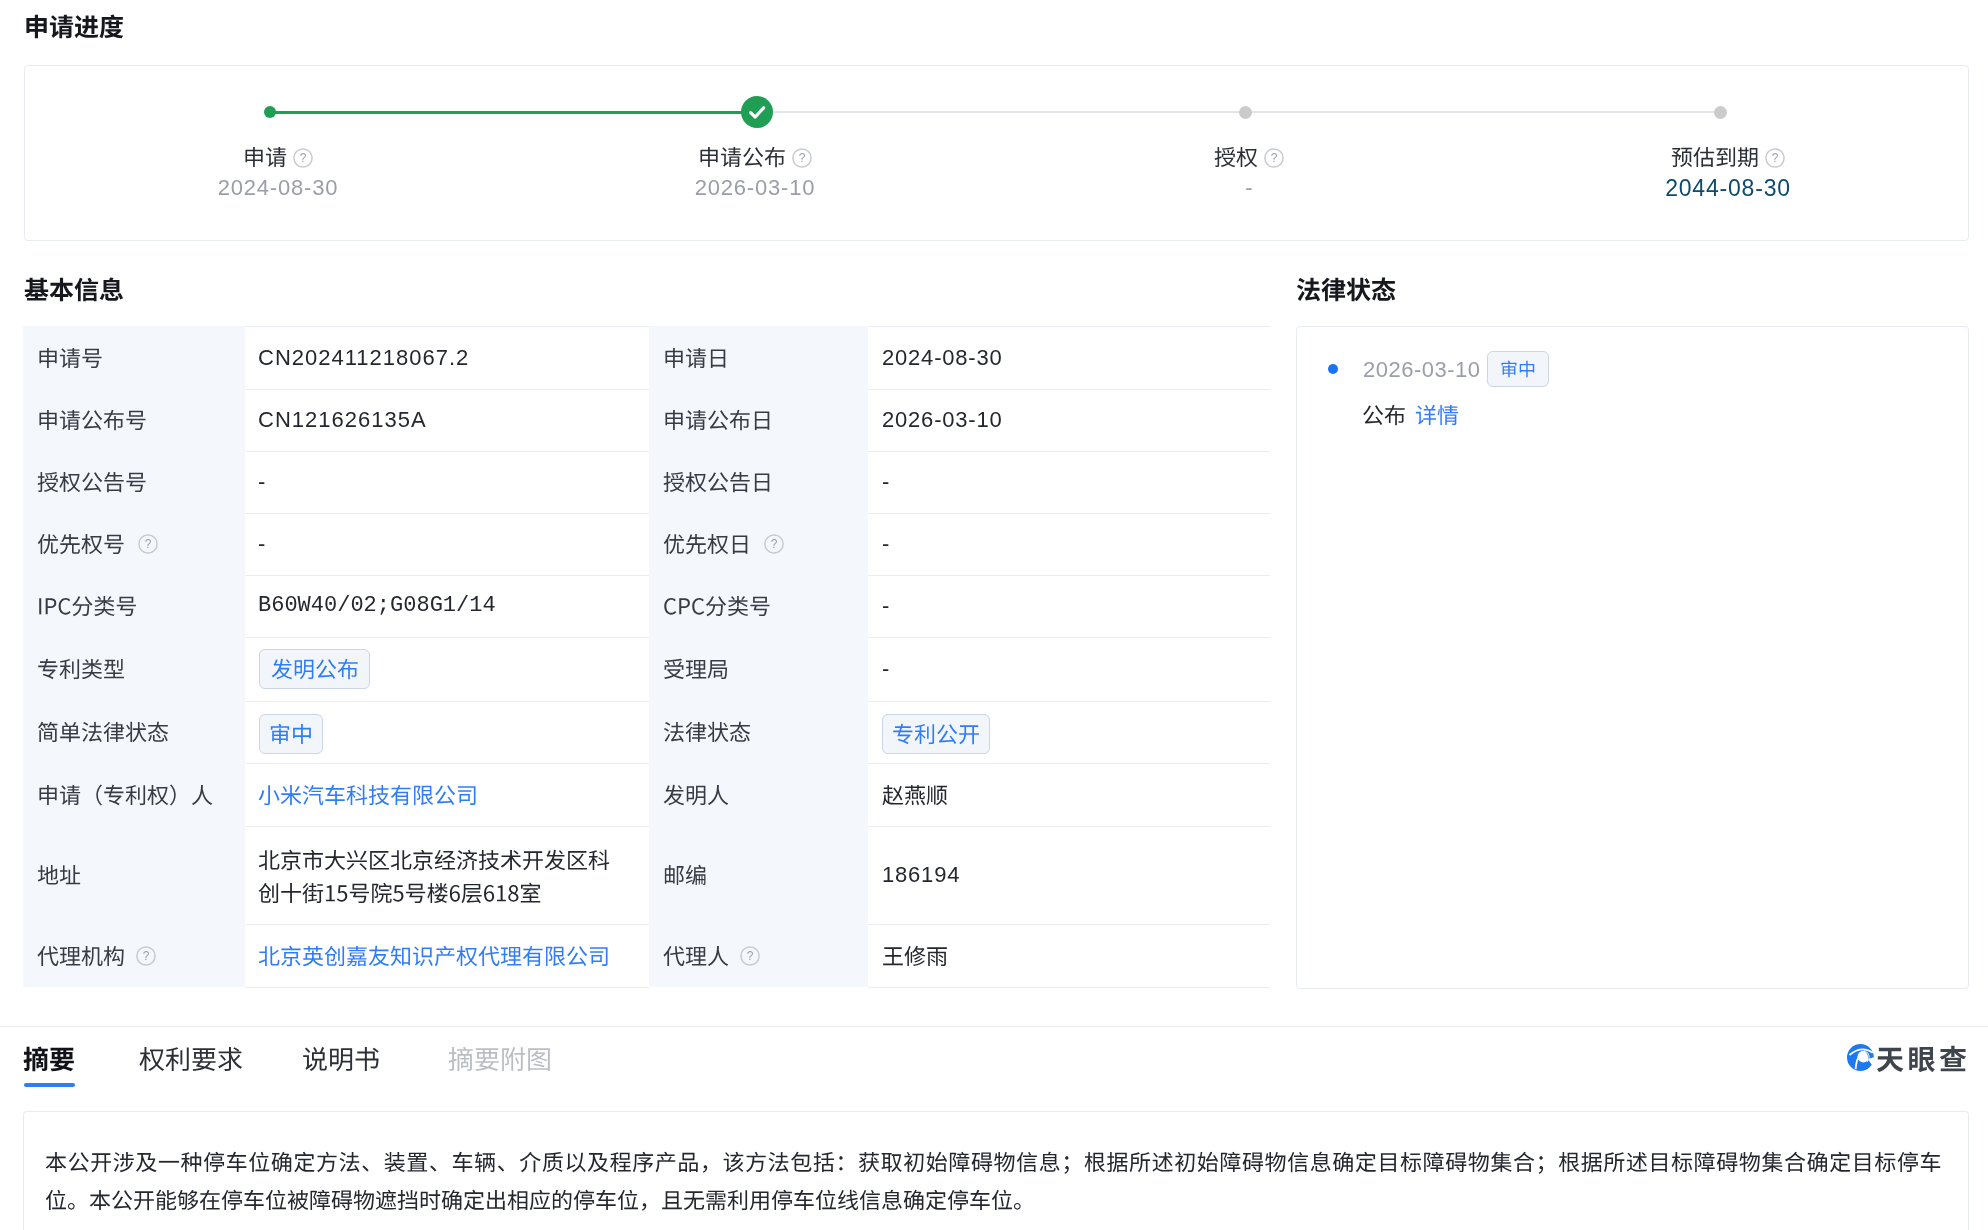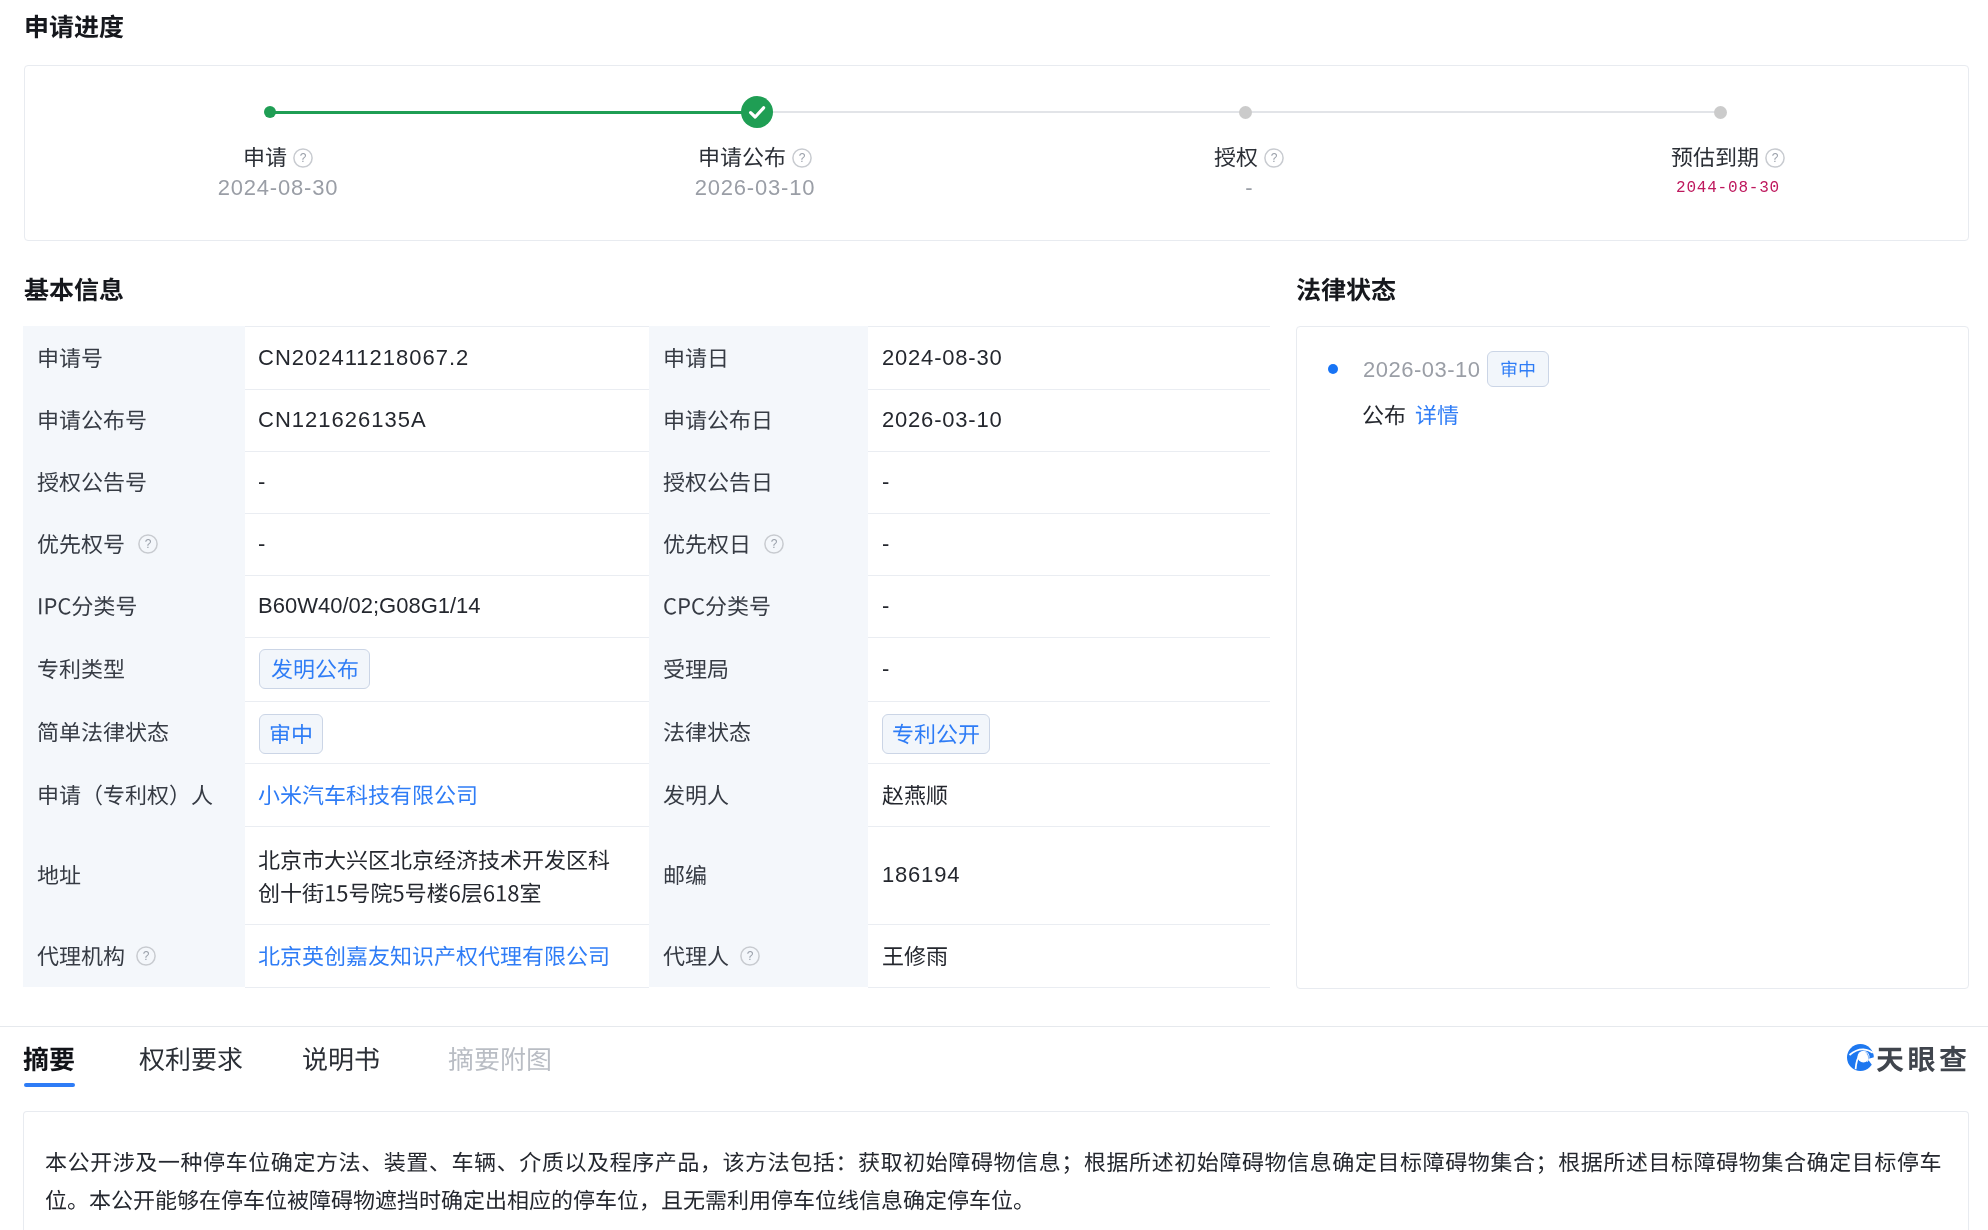--- a/index.html
+++ b/index.html
@@ -248,21 +248,21 @@
           <use href="#g11" x="1000"></use>
           <use href="#g12" x="2000"></use>
           <use href="#g13" x="3000"></use>
         </g>
       </svg>
     </div>
     <svg style="position:absolute;left:1765.0px;top:147.5px" width="20" height="20" viewBox="0 0 20 20">
       <circle cx="10" cy="10" r="9.1" fill="none" stroke="#c8cbd0" stroke-width="1.5"></circle>
       <text x="10" y="14.2" font-family="Liberation Sans" font-size="12" fill="#9aa0aa" text-anchor="middle">?</text>
     </svg>
-    <div style="position:absolute;left:1728.0px;transform:translateX(-50%);top:177.2px;font-family:Liberation Mono, monospace;font-size:16px;line-height:22px;color:#be185d;white-space:nowrap;letter-spacing:0.80px">2044-08-30</div>
+    <div style="position:absolute;left:1728.0px;transform:translateX(-50%);top:177.2px;font-family:Liberation Sans, sans-serif;font-size:23px;line-height:22px;color:#0c4a6e;white-space:nowrap;letter-spacing:0.80px">2044-08-30</div>
     <div style="position:absolute;left:23.5px;top:276.7px">
       <svg width="100.0" height="25" viewBox="0 0 4000 1000" style="display:block;overflow:visible">
         <g fill="#16181d" transform="translate(0,880)">
           <use href="#g14" x="0"></use>
           <use href="#g15" x="1000"></use>
           <use href="#g16" x="2000"></use>
           <use href="#g17" x="3000"></use>
         </g>
       </svg>
     </div>
@@ -403,21 +403,21 @@
         <g fill="#363b44" transform="translate(0,880)">
           <use href="#g27" x="0"></use>
           <use href="#g28" x="293"></use>
           <use href="#g29" x="926"></use>
           <use href="#g30" x="1564"></use>
           <use href="#g31" x="2564"></use>
           <use href="#g22" x="3564"></use>
         </g>
       </svg>
     </div>
-    <div style="position:absolute;left:258.0px;top:595.4px;font-family:Liberation Sans, sans-serif;font-size:22px;line-height:22px;color:#24272e;white-space:nowrap">B60W40/02;G08G1/14</div>
+    <div style="position:absolute;left:258.0px;top:595.4px;font-family:Liberation Mono, monospace;font-size:22px;line-height:22px;color:#24272e;white-space:nowrap">B60W40/02;G08G1/14</div>
     <div style="position:absolute;left:663.0px;top:595.0px">
       <svg width="108.0" height="22" viewBox="0 0 4909 1000" style="display:block;overflow:visible">
         <g fill="#363b44" transform="translate(0,880)">
           <use href="#g29" x="0"></use>
           <use href="#g28" x="638"></use>
           <use href="#g29" x="1271"></use>
           <use href="#g30" x="1909"></use>
           <use href="#g31" x="2909"></use>
           <use href="#g22" x="3909"></use>
         </g>

